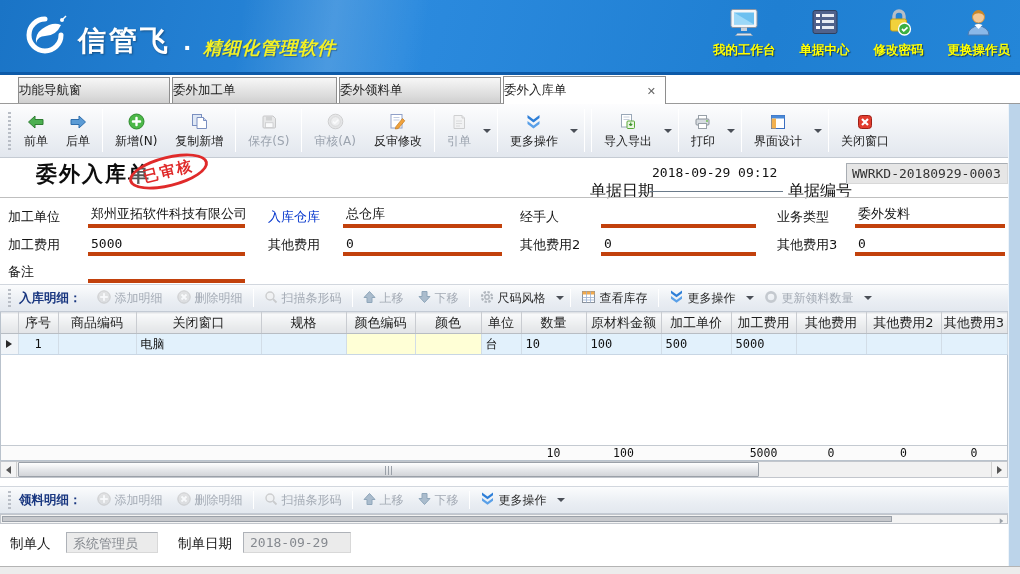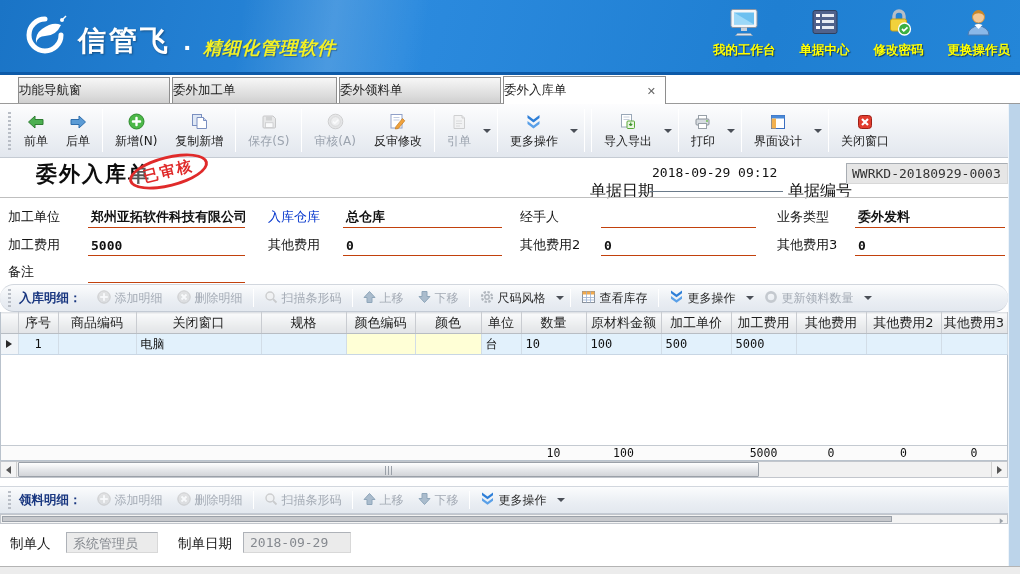--- a/index.html
+++ b/index.html
@@ -61,38 +61,38 @@
   .meta-no-label{ left:788px;}
   .meta-no-value{ position:absolute; left:846px; top:163px; width:162px; height:21px; background:#e6e6e6;
     border:1px solid #a8adb3; border-right-color:#d8d8d8; border-bottom-color:#d8d8d8;
     font-size:13px; color:#333; padding:2px 5px; white-space:nowrap;}
   .title-rule{ position:absolute; left:0; top:197px; width:1008px; border-top:1px solid #bfbfbf;}
 
   
   .fg{ position:absolute; display:flex; align-items:flex-end; height:22px;}
   .fg .lbl{ flex:none; font-size:13px; color:#141414; padding-bottom:2px; white-space:nowrap;}
   .fg .lbl.blue{ color:#0033cc;}
-  .fg .val{ flex:1; border-bottom:1px solid #c2410c; font-size:13px; color:#111; min-height:18px; padding:0 3px 1px; white-space:nowrap; overflow:hidden;font-weight:bold;}
+  .fg .val{ flex:1; border-bottom:4px solid #c2410c; font-size:13px; color:#111; min-height:18px; padding:0 3px 1px; white-space:nowrap; overflow:hidden;}
   .r1{ top:206px;} .r2{ top:234px;} .r3{ top:261px;}
   .cA{ left:8px;   width:237px;} .cA .lbl{ width:80px;}
   .cB{ left:268px; width:234px;} .cB .lbl{ width:75px;}
   .cC{ left:520px; width:236px;} .cC .lbl{ width:81px;}
   .cD{ left:777px; width:228px;} .cD .lbl{ width:78px;}
 
   
   .detail-bar{ position:absolute; left:0; width:1008px; height:28px;
     background:linear-gradient(#fbfcfd,#eaeef3 60%,#e3e8ef); border-top:1px solid #d2d7de; border-bottom:1px solid #c3cad4;
     display:flex; align-items:center; padding-left:4px;}
   .detail-bar .grip{ height:18px;}
   .db-label{ font-size:12.5px; font-weight:bold; color:#17357f; margin:0 8px 0 4px; white-space:nowrap;}
   .db-btn{ display:flex; align-items:center; gap:4px; font-size:12px; color:#2a2a2a; padding:3px 7px;
     background:none; border:none; cursor:pointer; font-family:inherit; white-space:nowrap;}
   .db-btn.disabled{ color:#a4abb5;}
   .db-sep{ width:1px; height:18px; background:#c6ccd6; border-right:1px solid #fff; margin:0 3px;}
-  .bar-inbound{ top:284px;border-radius:14px;} .bar-material{ top:486px;}
+  .bar-inbound{ top:284px;} .bar-material{ top:486px;}
 
   
   .grid-wrap{ position:absolute; left:0; top:312px; width:1008px; height:149px; border:1px solid #b9c2cc; border-top:none; background:#fff;}
   table.grid{ border-collapse:collapse; table-layout:fixed; width:1006px;}
   .grid th{ height:21px; background:linear-gradient(#f9fafb,#e8eaec 70%,#e2e4e7); border-right:1px solid #c9ccd1;
     border-bottom:1px solid #b8bdc3; border-top:1px solid #dfe2e6; font-weight:normal; font-size:13px; color:#1f1f1f;
     text-align:center; white-space:nowrap; overflow:hidden; padding:0 2px;}
   .grid td{ height:21px; background:#e2f1fc; border-right:1px solid #d2dde7; border-bottom:1px solid #c8d6e4;
     font-size:12px; color:#111; padding:0 4px; white-space:nowrap; overflow:hidden;}
   .grid td.yellow{ background:#ffffd6;}

